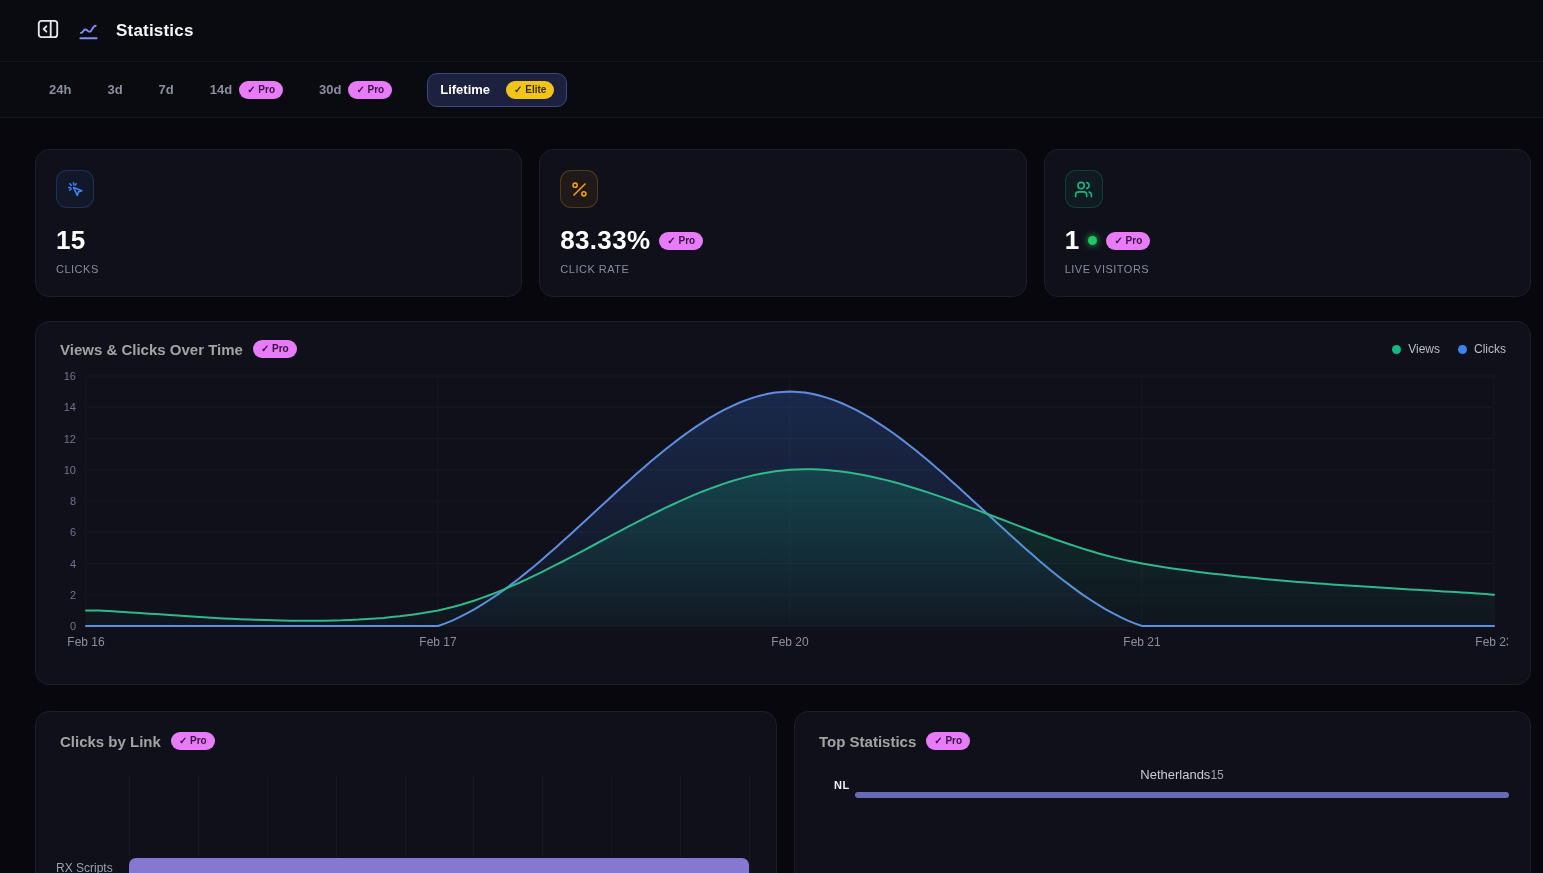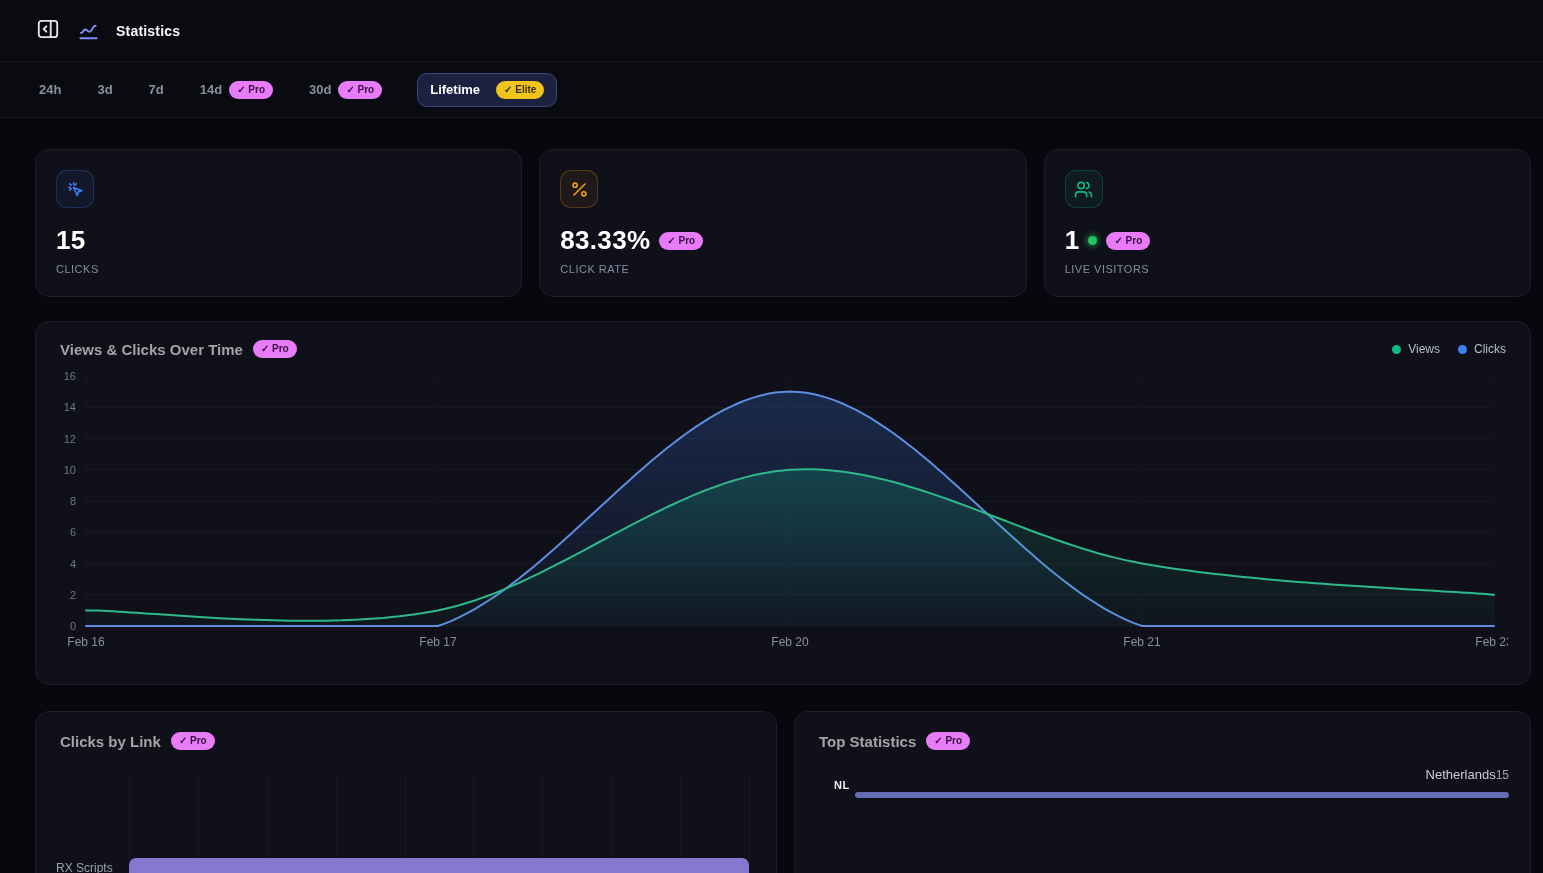--- a/index.html
+++ b/index.html
@@ -9,25 +9,25 @@
     font-family:"Liberation Sans", sans-serif;
     color:#e5e7eb;
   }
   
   .app-header {
     height:62px; display:flex; align-items:center; gap:16px;
     padding-left:35px; background:#0a0a11; border-bottom:1px solid #15151e;
   }
   .icon-btn { background:none; border:none; cursor:pointer; display:flex; align-items:center; color:#e5e7eb; }
   .logo-icon { display:flex; align-items:center; color:#818cf8; }
-  .page-title { font-size:14px; font-weight:700; color:#f5f6f8; letter-spacing:.2px; }
+  .page-title { font-size:17px; font-weight:700; color:#f5f6f8; letter-spacing:.2px; }
   
   .timebar {
     height:56px; display:flex; align-items:center; gap:34px;
-    padding-left:38px; background:#0a0a11; border-bottom:1px solid #15151e;
+    padding-left:48px; background:#0a0a11; border-bottom:1px solid #15151e;
   }
   .trange {
     background:none; border:1px solid transparent; cursor:pointer;
     color:#8a8f9e; font-family:inherit; font-size:13px; font-weight:700;
     display:flex; align-items:center; gap:7px; padding:7px 0;
   }
   .trange.selected {
     background:#1c2140; border:1px solid #3e477e; border-radius:10px;
     padding:7px 12px; color:#ffffff;gap:16px;
   }
@@ -69,21 +69,21 @@
   .card-left  { flex-basis:742px; flex-shrink:0; }
   .card-right { flex:1; }
   .vgrid { position:absolute; left:93px; top:63px; width:621px; bottom:0; }
   .vgrid span { position:absolute; top:0; bottom:0; width:1px; background:#17171f; }
   .hbar-label { position:absolute; left:20px; top:149px; font-size:12px; color:#9aa0ae; }
   .hbar { position:absolute; left:93px; top:146px; height:30px; border-radius:7px; }
   
   .country-row { position:absolute; left:24px; right:21px; top:55px;margin-left:12px; }
   .country-code { position:absolute; left:3px; top:12px; font-size:11px; font-weight:700; color:#eef0f4; letter-spacing:.5px; }
   .country-main { margin-left:24px; }
-  .country-top { display:flex; align-items:center; justify-content:flex-end; }
+  .country-top { display:flex; align-items:center; justify-content:center; }
   .country-name { font-size:13px; color:#c9ccd6; }
   .country-value { font-size:12px; color:#9aa0ae; }
   .country-bar { margin-top:10px; height:6px; border-radius:3px; }
 </style>
 </head>
 <body>
 
 <div class="app">
 
   <header class="app-header">

